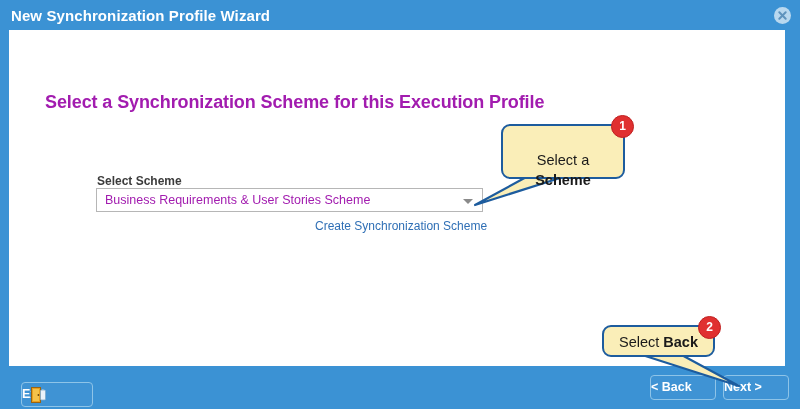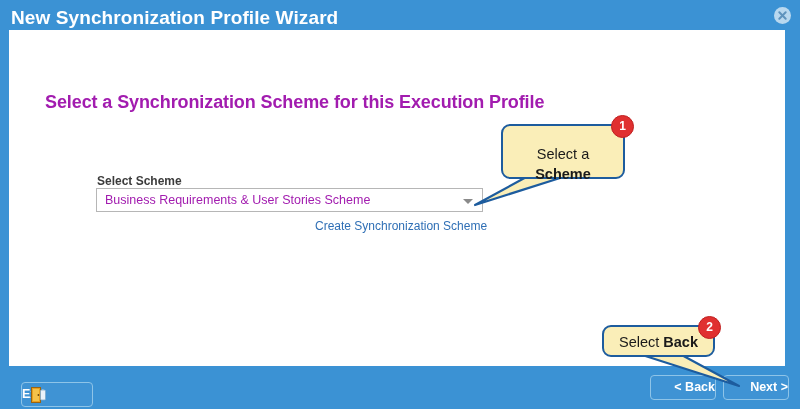--- a/index.html
+++ b/index.html
@@ -29,21 +29,21 @@
     left: 0;
     top: 0;
     width: 800px;
     height: 30px;
     background: #3b92d4;
   }
   .title-text {
     position: absolute;
     left: 11px;
     top: 7px;
-    font-size: 19px;
+    font-size: 15px;
     font-weight: bold;
     color: #ffffff;
     letter-spacing: 0.1px;
     white-space: nowrap;
   }
   .close-btn {
     position: absolute;
     right: 9px;
     top: 7px;
     width: 17px;
@@ -145,21 +145,21 @@
   .btn {
     position: absolute;
     height: 25px;
     border: 1px solid #8ec4e8;
     border-radius: 4px;
     background: #3f93d4;
     box-sizing: border-box;
     color: #ffffff;
     font-size: 12.5px;
     font-weight: bold;
-    text-align: right;
+    text-align: left;
     line-height: 23px;
     cursor: pointer;
     white-space: nowrap;
   }
   .btn-exit {
     left: 21px;
     top: 16px;
     width: 72px;
     text-align: left;
   }
@@ -190,21 +190,21 @@
     text-align: center;
     color: #1a1a1a;
     z-index: 6;
     box-sizing: border-box;
   }
   .callout-1 {
     left: 501px;
     top: 124px;
     width: 124px;
     height: 55px;
-    padding-top: 18px;
+    padding-top: 24px;
     font-size: 14.5px;
     line-height: 20px;
   }
   .callout-2 {
     left: 602px;
     top: 325px;
     width: 113px;
     height: 32px;
     padding-top: 5px;
     font-size: 14.5px;

